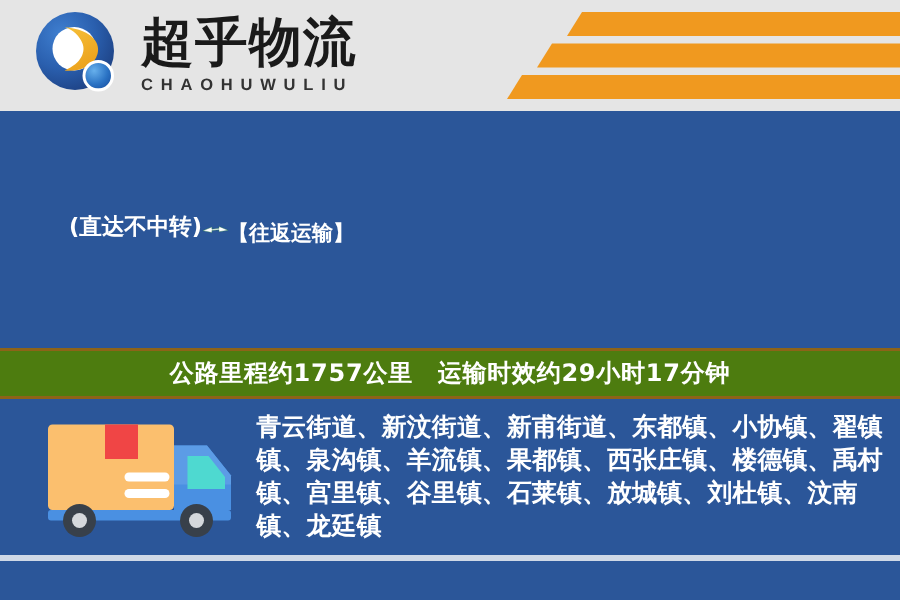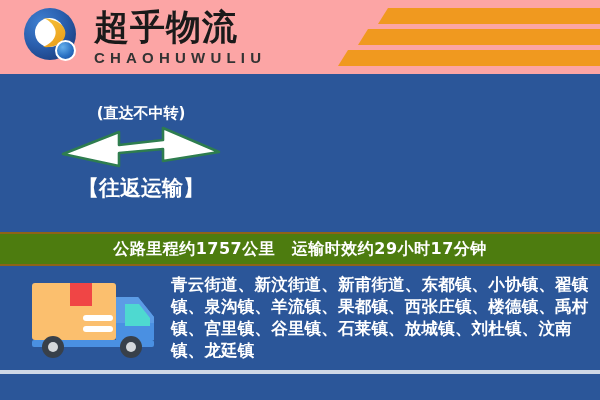--- a/index.html
+++ b/index.html
@@ -16,21 +16,21 @@
     height: 400px;
     overflow: hidden;
     background: #2b5699;
   }
 
   
   .header {
     position: absolute;
     left: 0; top: 0;
     width: 600px; height: 74px;
-    background: #fca5a5;
+    background: #e5e5e5;
     overflow: hidden;
   }
   .logo-wrap {
     position: absolute;
     left: 22px; top: 6px;
     display: flex;
     align-items: center;
   }
   .logo-mark {
     position: relative;
@@ -76,21 +76,21 @@
     font-family: "DejaVu Sans", "Liberation Sans", sans-serif;
     font-size: 35px;
     font-weight: bold;
     color: #1a1a1a;
     letter-spacing: 1px;
     white-space: nowrap;
   }
   .logo-en {
     margin-top: 5px;
     font-family: "Liberation Sans", sans-serif;
-    font-size: 15px;
+    font-size: 11px;
     font-weight: bold;
     color: #333333;
     letter-spacing: 5.2px;
     white-space: nowrap;
   }
   .stripes {
     position: absolute;
     right: 0; top: 8px;
     width: 300px; height: 58px;
   }
@@ -120,36 +120,36 @@
     letter-spacing: 3px;
     white-space: nowrap;
     width: 170px;
     text-align: center;
   }
   .arrow-block {
     position: relative;
     width: 190px;
     height: 120px;
     display: flex;
-    flex-direction: column;
+    flex-direction: row;
     align-items: center;
     justify-content: center;
   }
   .arrow-note-top {
     font-family: "DejaVu Sans", "Liberation Sans", sans-serif;
     font-size: 15px;
     font-weight: bold;
     color: #ffffff;
     white-space: nowrap;
     margin-bottom: 3px;
   }
   .arrow-svg { display: block; }
   .arrow-note-bottom {
     font-family: Liberation Mono, monospace;
-    font-size: 21px;
+    font-size: 14px;
     font-weight: bold;
     color: #ffffff;
     white-space: nowrap;
     margin-top: 6px;
   }
 
   
   .distbar {
     position: absolute;
     left: 0; top: 232px;

